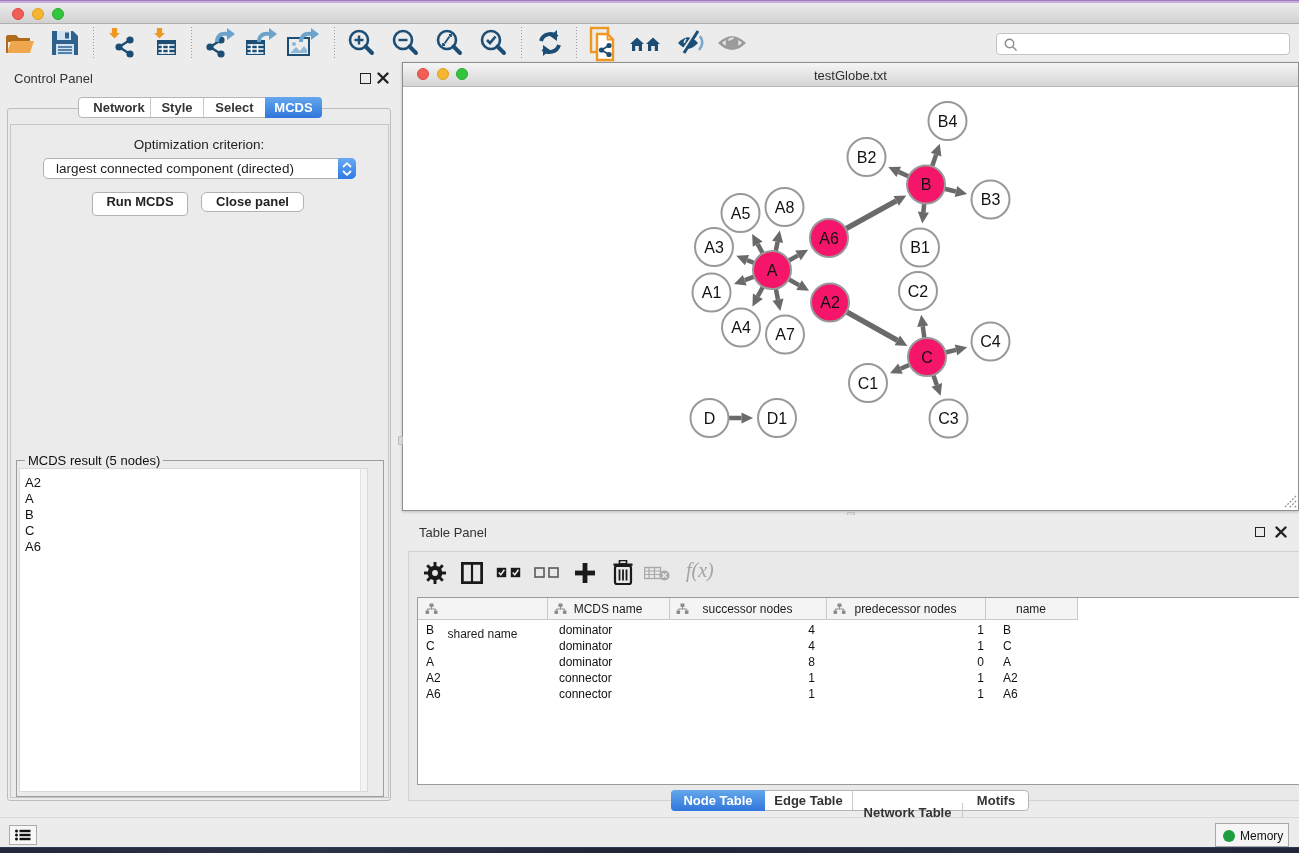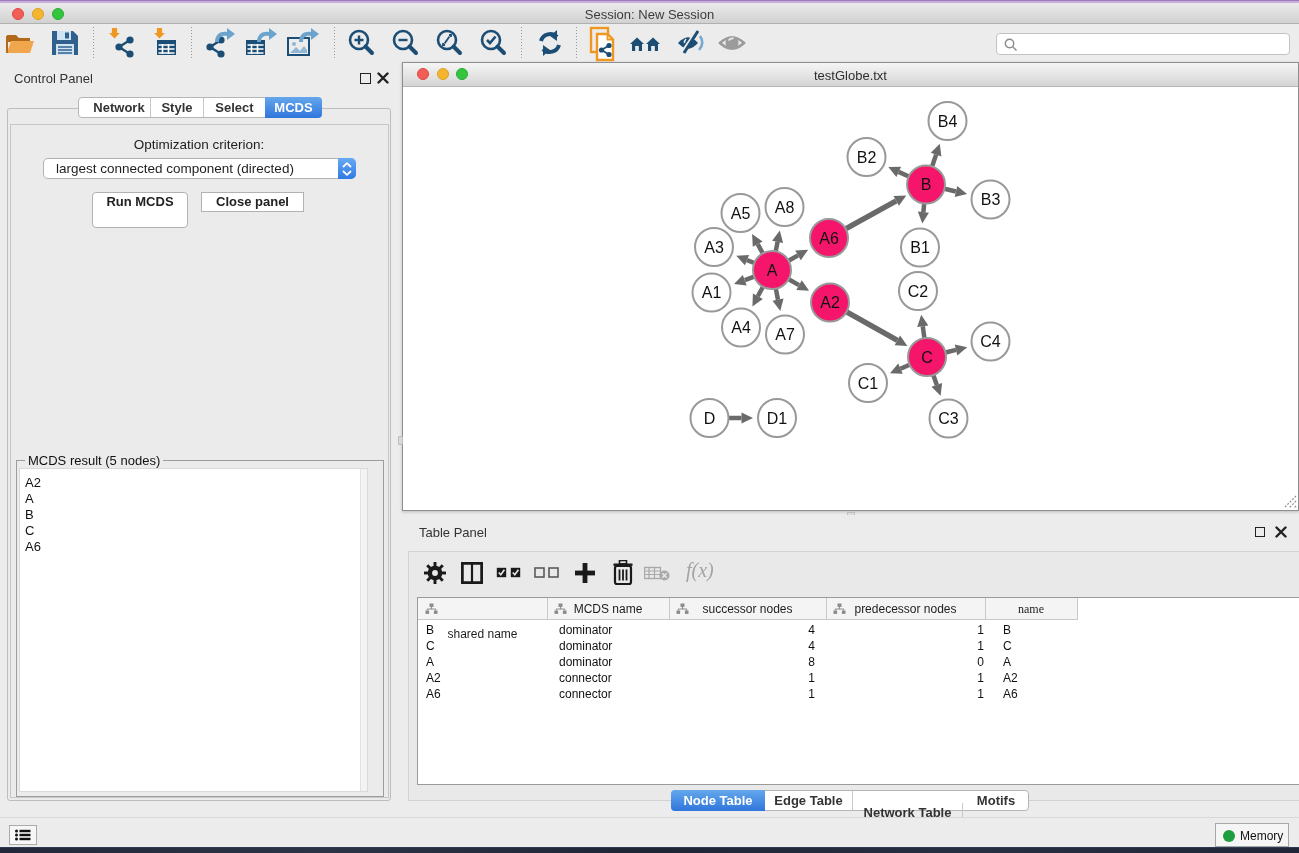--- a/index.html
+++ b/index.html
@@ -11,21 +11,20 @@
 </style>
 </head>
 <body>
 
 <div class="abs" style="left:0;top:0;width:1299px;height:3px;background:#c7aede;border-top:1px solid #9a7cb8;"></div>
 
 <div class="abs" style="left:0;top:3px;width:1299px;height:21px;background:linear-gradient(#ebebeb,#d1d1d1);border-bottom:1px solid #b0b0b0;">
   <div class="tl" style="left:12px;background:#f25d55;border:1px solid #dc4a43;top:5px;"></div>
   <div class="tl" style="left:32px;background:#f5b52e;border:1px solid #dfa023;top:5px;"></div>
   <div class="tl" style="left:52px;background:#34c53e;border:1px solid #27ab32;top:5px;"></div>
-  <div class="abs" style="left:0;right:0;top:4px;text-align:center;font-size:13px;color:#3c3c3c;">Session: New Session</div>
 </div>
 
 <div class="abs" id="toolbar" style="left:0;top:24px;width:1299px;height:38px;background:#ececec;">
   <svg class="abs" style="left:4px;top:5px;" width="32" height="28" viewBox="0 0 32 28">
       <path d="M3 6 L12 6 L15 9 L26 9 L26 13 L3 13 Z" fill="#b06a1a"></path>
       <path d="M3 24 L7 12 L30 12 L26 24 Z" fill="#f0a64c"></path>
       <path d="M3 24 L3 7" stroke="#b06a1a" stroke-width="2"></path>
     </svg>
   <svg class="abs" style="left:50px;top:5px;" width="30" height="28" viewBox="0 0 30 28">
       <path d="M2 2 L23 2 L28 7 L28 26 L2 26 Z" fill="#30618d"></path>
@@ -176,22 +175,22 @@
   <div class="abs" style="left:43px;top:96px;width:313px;height:21px;background:#ffffff;border:1px solid #b2b2b2;border-radius:5px;">
     <div class="abs" style="left:12px;top:2px;font-size:13.5px;color:#1e1e1e;">largest connected component (directed)</div>
     <div class="abs" style="right:-1px;top:-1px;width:18px;height:21px;background:linear-gradient(#67a9f2,#2f7be4);border-radius:0 5px 5px 0;">
       <svg width="12" height="16" viewBox="0 0 12 16" style="position:absolute;left:3px;top:2.5px;">
           <path d="M2 6 L6 2.2 L10 6" fill="none" stroke="#fff" stroke-width="1.8" stroke-linejoin="round"></path>
           <path d="M2 10 L6 13.8 L10 10" fill="none" stroke="#fff" stroke-width="1.8" stroke-linejoin="round"></path>
         </svg>
     </div>
   </div>
 
-  <div class="abs" style="left:92px;top:130px;width:96px;height:36px;background:#ffffff;border:1px solid #b2b2b2;border-radius:4px;text-align:center;line-height:18px;font-size:13px;font-weight:bold;color:#222;white-space:nowrap;">Run MCDS</div>
-  <div class="abs" style="left:201px;top:130px;width:103px;height:20px;background:#ffffff;border:1px solid #b2b2b2;border-radius:0;text-align:center;line-height:18px;font-size:13px;font-weight:bold;color:#222;">Close panel</div>
+  <div class="abs" style="left:92px;top:130px;width:96px;height:24px;background:#ffffff;border:1px solid #b2b2b2;border-radius:4px;text-align:center;line-height:18px;font-size:13px;font-weight:bold;color:#222;white-space:nowrap;">Run MCDS</div>
+  <div class="abs" style="left:201px;top:130px;width:103px;height:20px;background:#ffffff;border:1px solid #b2b2b2;border-radius:6px;text-align:center;line-height:18px;font-size:13px;font-weight:bold;color:#222;">Close panel</div>
 
   <div class="abs" style="left:16px;top:398px;width:368px;height:337px;border:1px solid #9d9d9d;">
     <div class="abs" style="left:8px;top:-8px;background:#ebebeb;padding:0 3px;font-size:13px;color:#111;">MCDS result (5 nodes)</div>
     <div class="abs" style="left:2px;top:7px;width:349px;height:324px;background:#ffffff;border:1px solid #d9d9d9;">
       <div style="padding:6px 0 0 5px;font-size:13px;color:#111;line-height:16px;">A2<br>A<br>B<br>C<br>A6</div>
       <div class="abs" style="right:0;top:0;width:7px;height:100%;background:#f3f3f3;border-left:1px solid #e2e2e2;"></div>
     </div>
   </div>
 </div>
 
@@ -389,21 +388,21 @@
     <div class="abs" style="left:251px;top:4px;width:157px;text-align:center;font-size:12px;color:#1d1d1d;">successor nodes</div>
     <div class="abs" style="left:251px;top:0;width:1px;height:22px;background:#c9c9c9;"></div>
     <svg class="abs" style="left:415px;top:5px;" width="13" height="12" viewBox="0 0 13 12">
         <rect x="4.5" y="0.5" width="4" height="3.4" fill="#8a8a8a"></rect>
         <rect x="0.5" y="7.5" width="3.6" height="3.4" fill="#8a8a8a"></rect>
         <rect x="8.9" y="7.5" width="3.6" height="3.4" fill="#8a8a8a"></rect>
         <path d="M6.5 4 L6.5 6 M2.3 7.5 L2.3 6 L10.7 6 L10.7 7.5" stroke="#8a8a8a" stroke-width="1" fill="none"></path>
       </svg>
     <div class="abs" style="left:408px;top:4px;width:159px;text-align:center;font-size:12px;color:#1d1d1d;">predecessor nodes</div>
     <div class="abs" style="left:408px;top:0;width:1px;height:22px;background:#c9c9c9;"></div>
-    <div class="abs" style="left:567px;top:4px;width:92px;text-align:center;font-size:12px;color:#1d1d1d;font-family:Liberation Serif, serif;">name</div>
+    <div class="abs" style="left:567px;top:4px;width:92px;text-align:center;font-size:12px;color:#1d1d1d;">name</div>
     <div class="abs" style="left:567px;top:0;width:1px;height:22px;background:#c9c9c9;"></div>
     <div class="abs" style="left:659px;top:0;width:1px;height:22px;background:#c9c9c9;"></div>
     <div class="abs" style="left:8px;top:25px;font-size:12px;color:#111;">B</div>
     <div class="abs" style="left:141px;top:25px;font-size:12px;color:#111;">dominator</div>
     <div class="abs" style="left:251px;top:25px;width:146px;text-align:right;font-size:12px;color:#111;">4</div>
     <div class="abs" style="left:408px;top:25px;width:158px;text-align:right;font-size:12px;color:#111;">1</div>
     <div class="abs" style="left:585px;top:25px;font-size:12px;color:#111;">B</div>
     <div class="abs" style="left:8px;top:41px;font-size:12px;color:#111;">C</div>
     <div class="abs" style="left:141px;top:41px;font-size:12px;color:#111;">dominator</div>
     <div class="abs" style="left:251px;top:41px;width:146px;text-align:right;font-size:12px;color:#111;">4</div>

